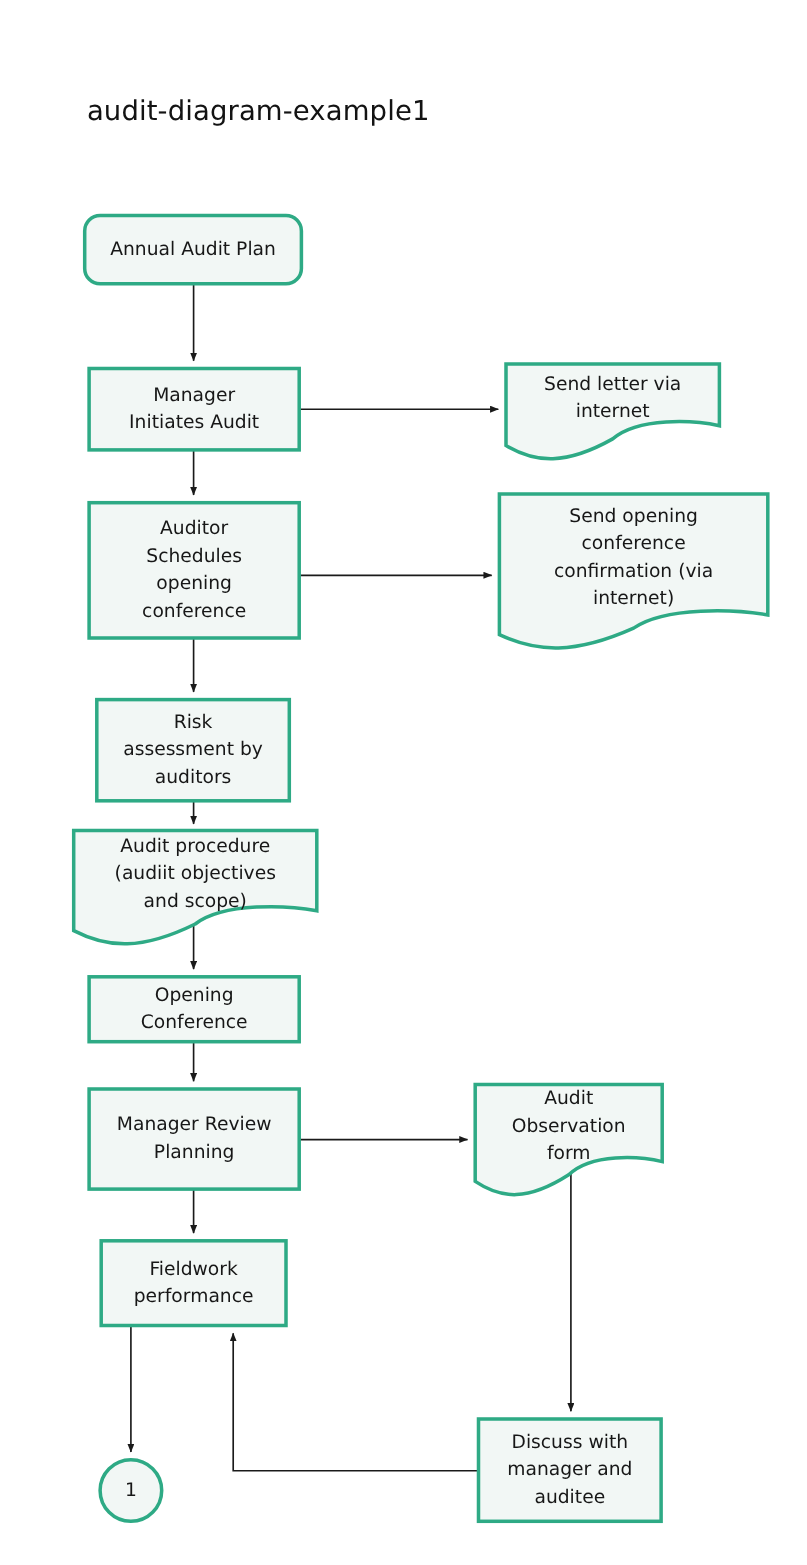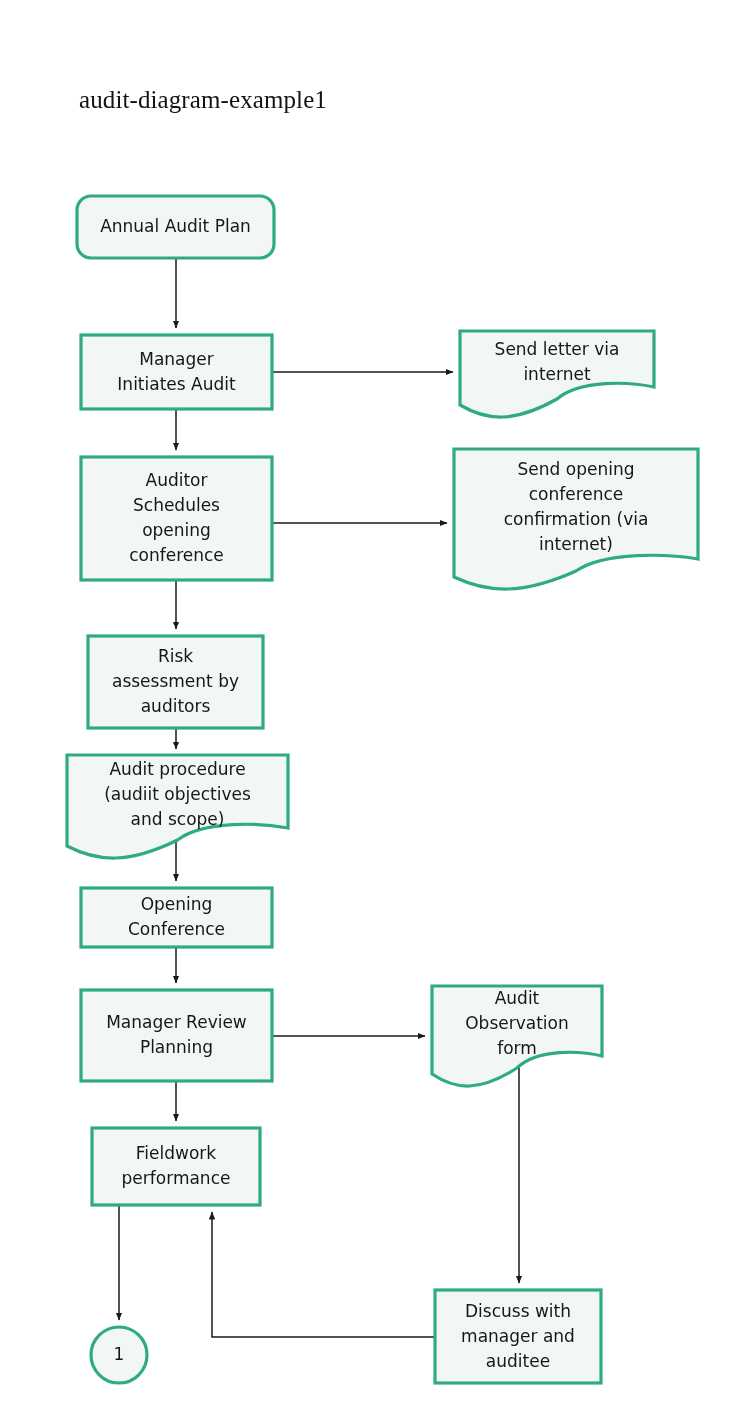--- a/index.html
+++ b/index.html
@@ -23,21 +23,20 @@
     height: 1423px;
   }
   .diagram-title {
     position: absolute;
     left: 79px;
     top: 86px;
     font-size: 25px;
     color: #131313;
     letter-spacing: 0.1px;
     white-space: nowrap;
-    font-family: Liberation Serif, serif;
   }
   svg.flow {
     position: absolute;
     left: 0;
     top: 0;
     width: 734px;
     height: 1423px;
   }
   .node-shape {
     fill: #f2f7f5;

